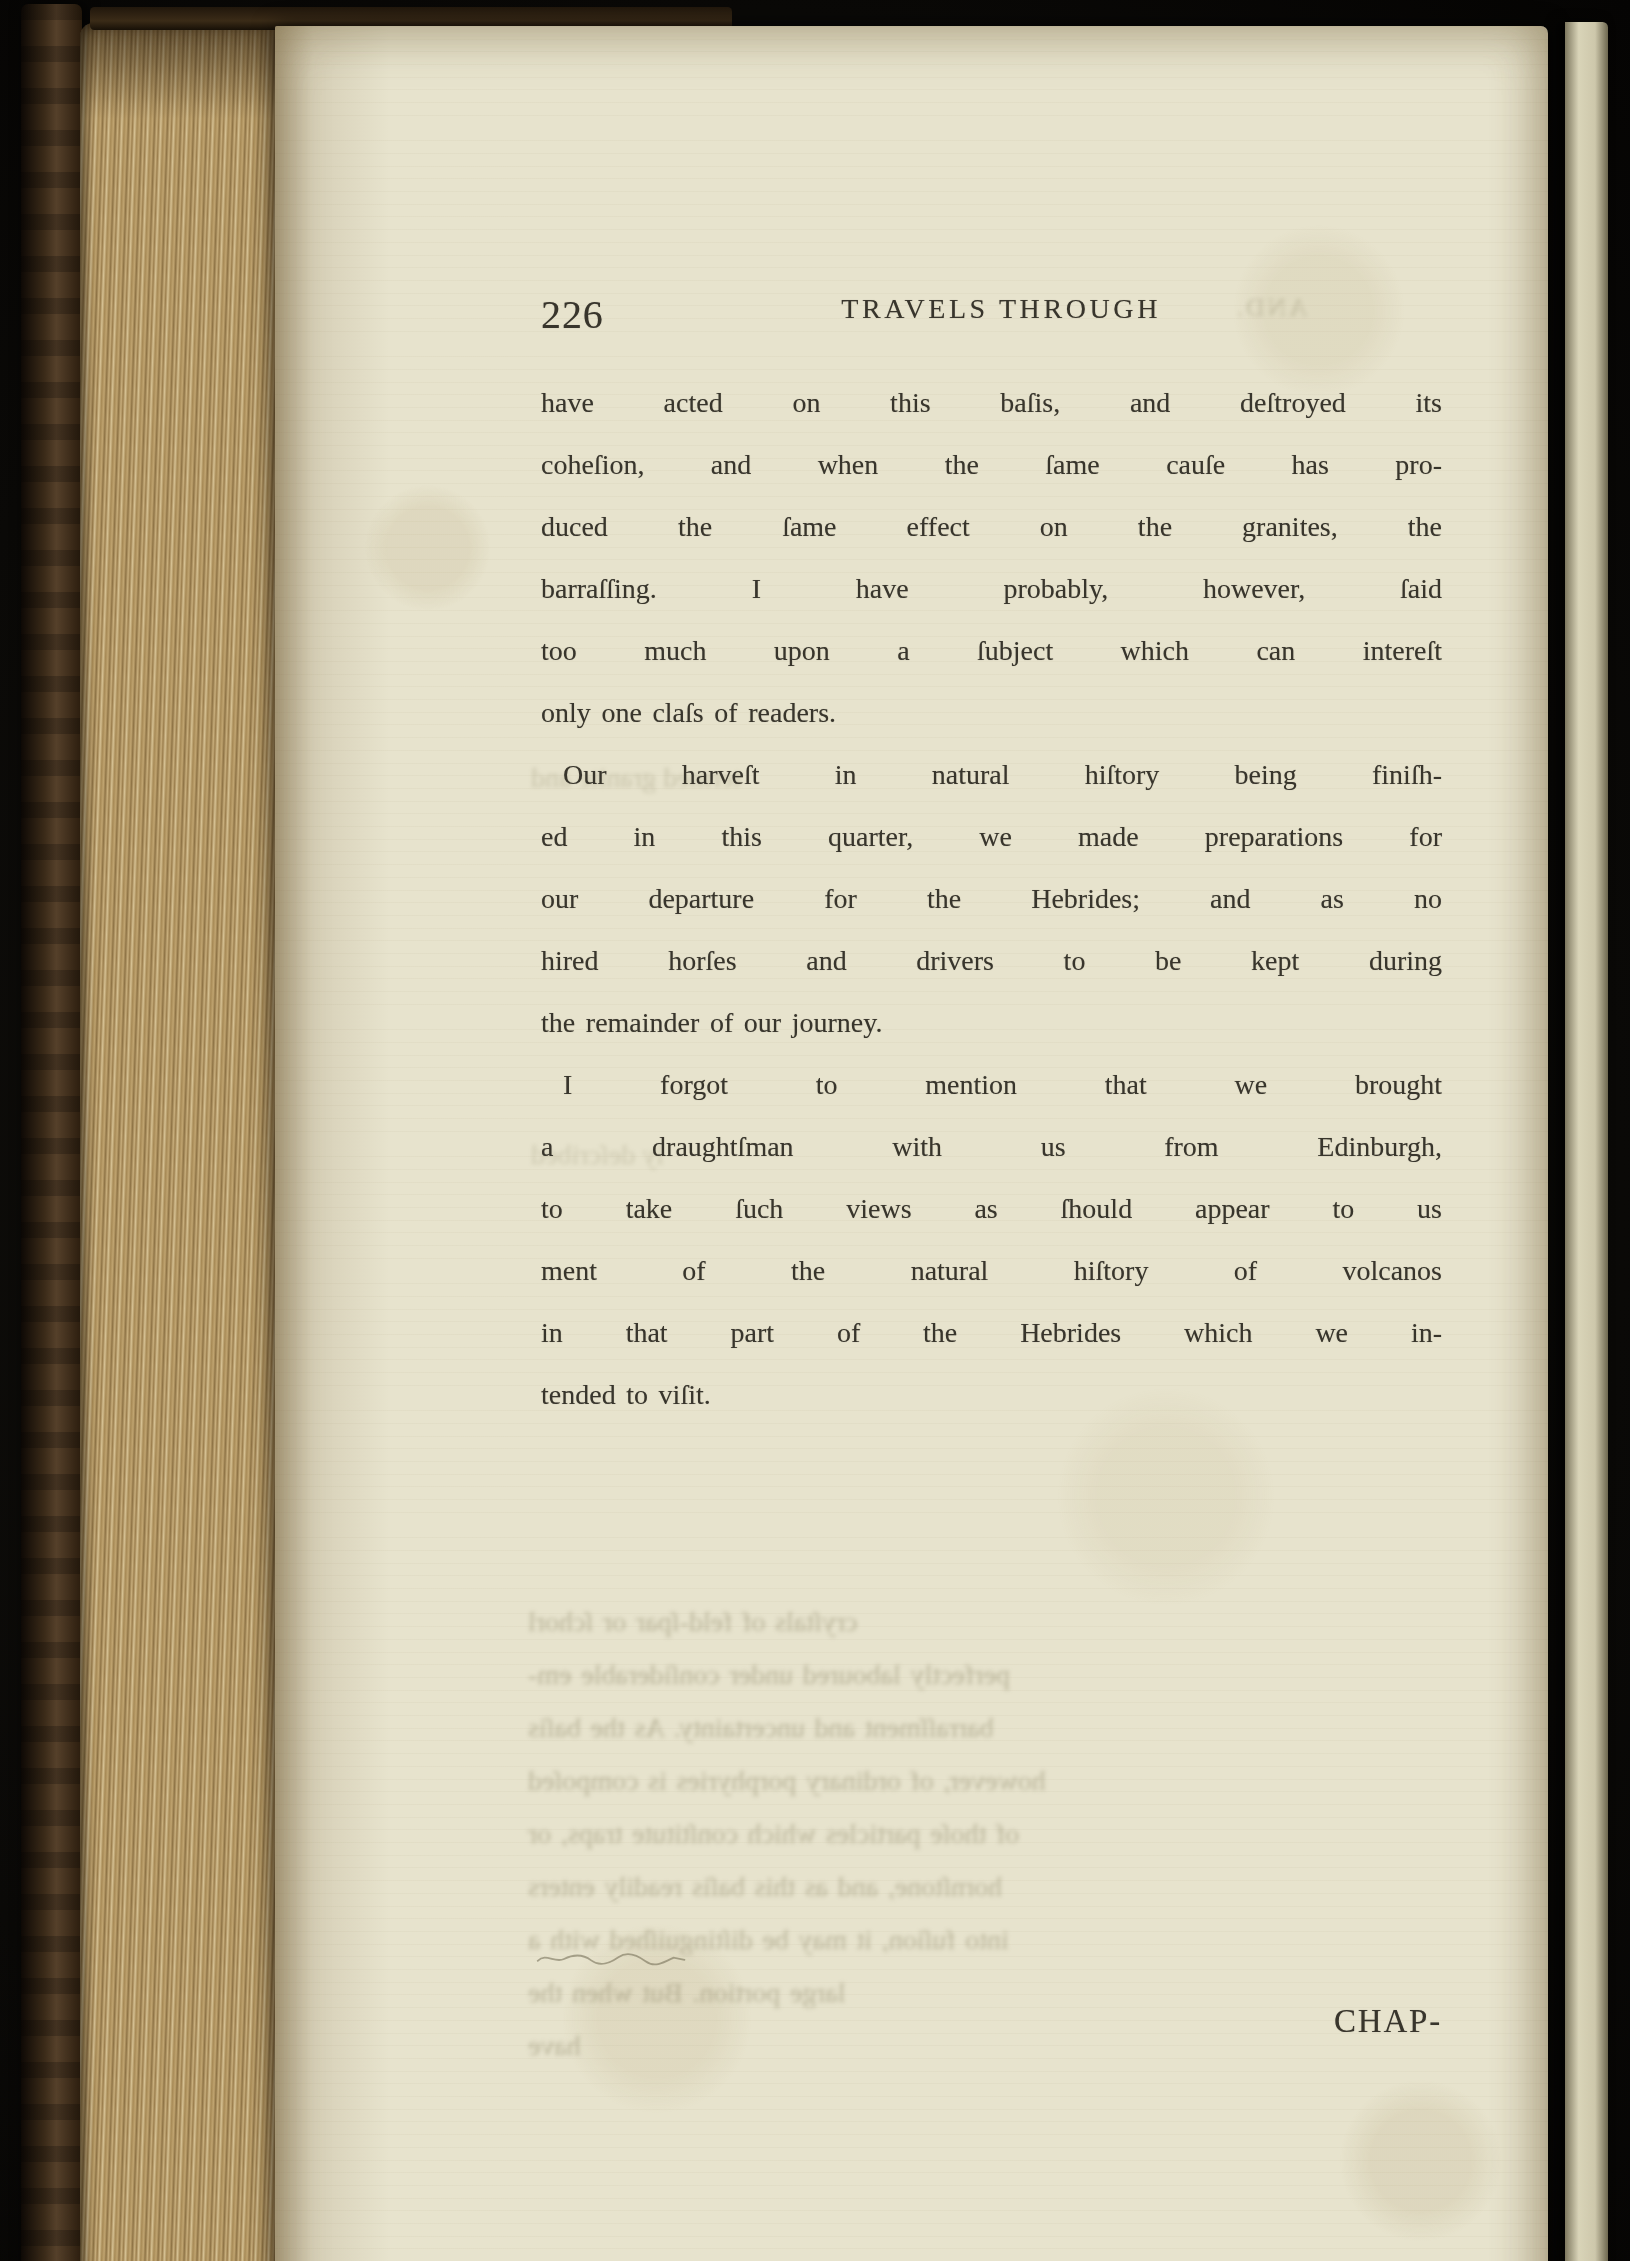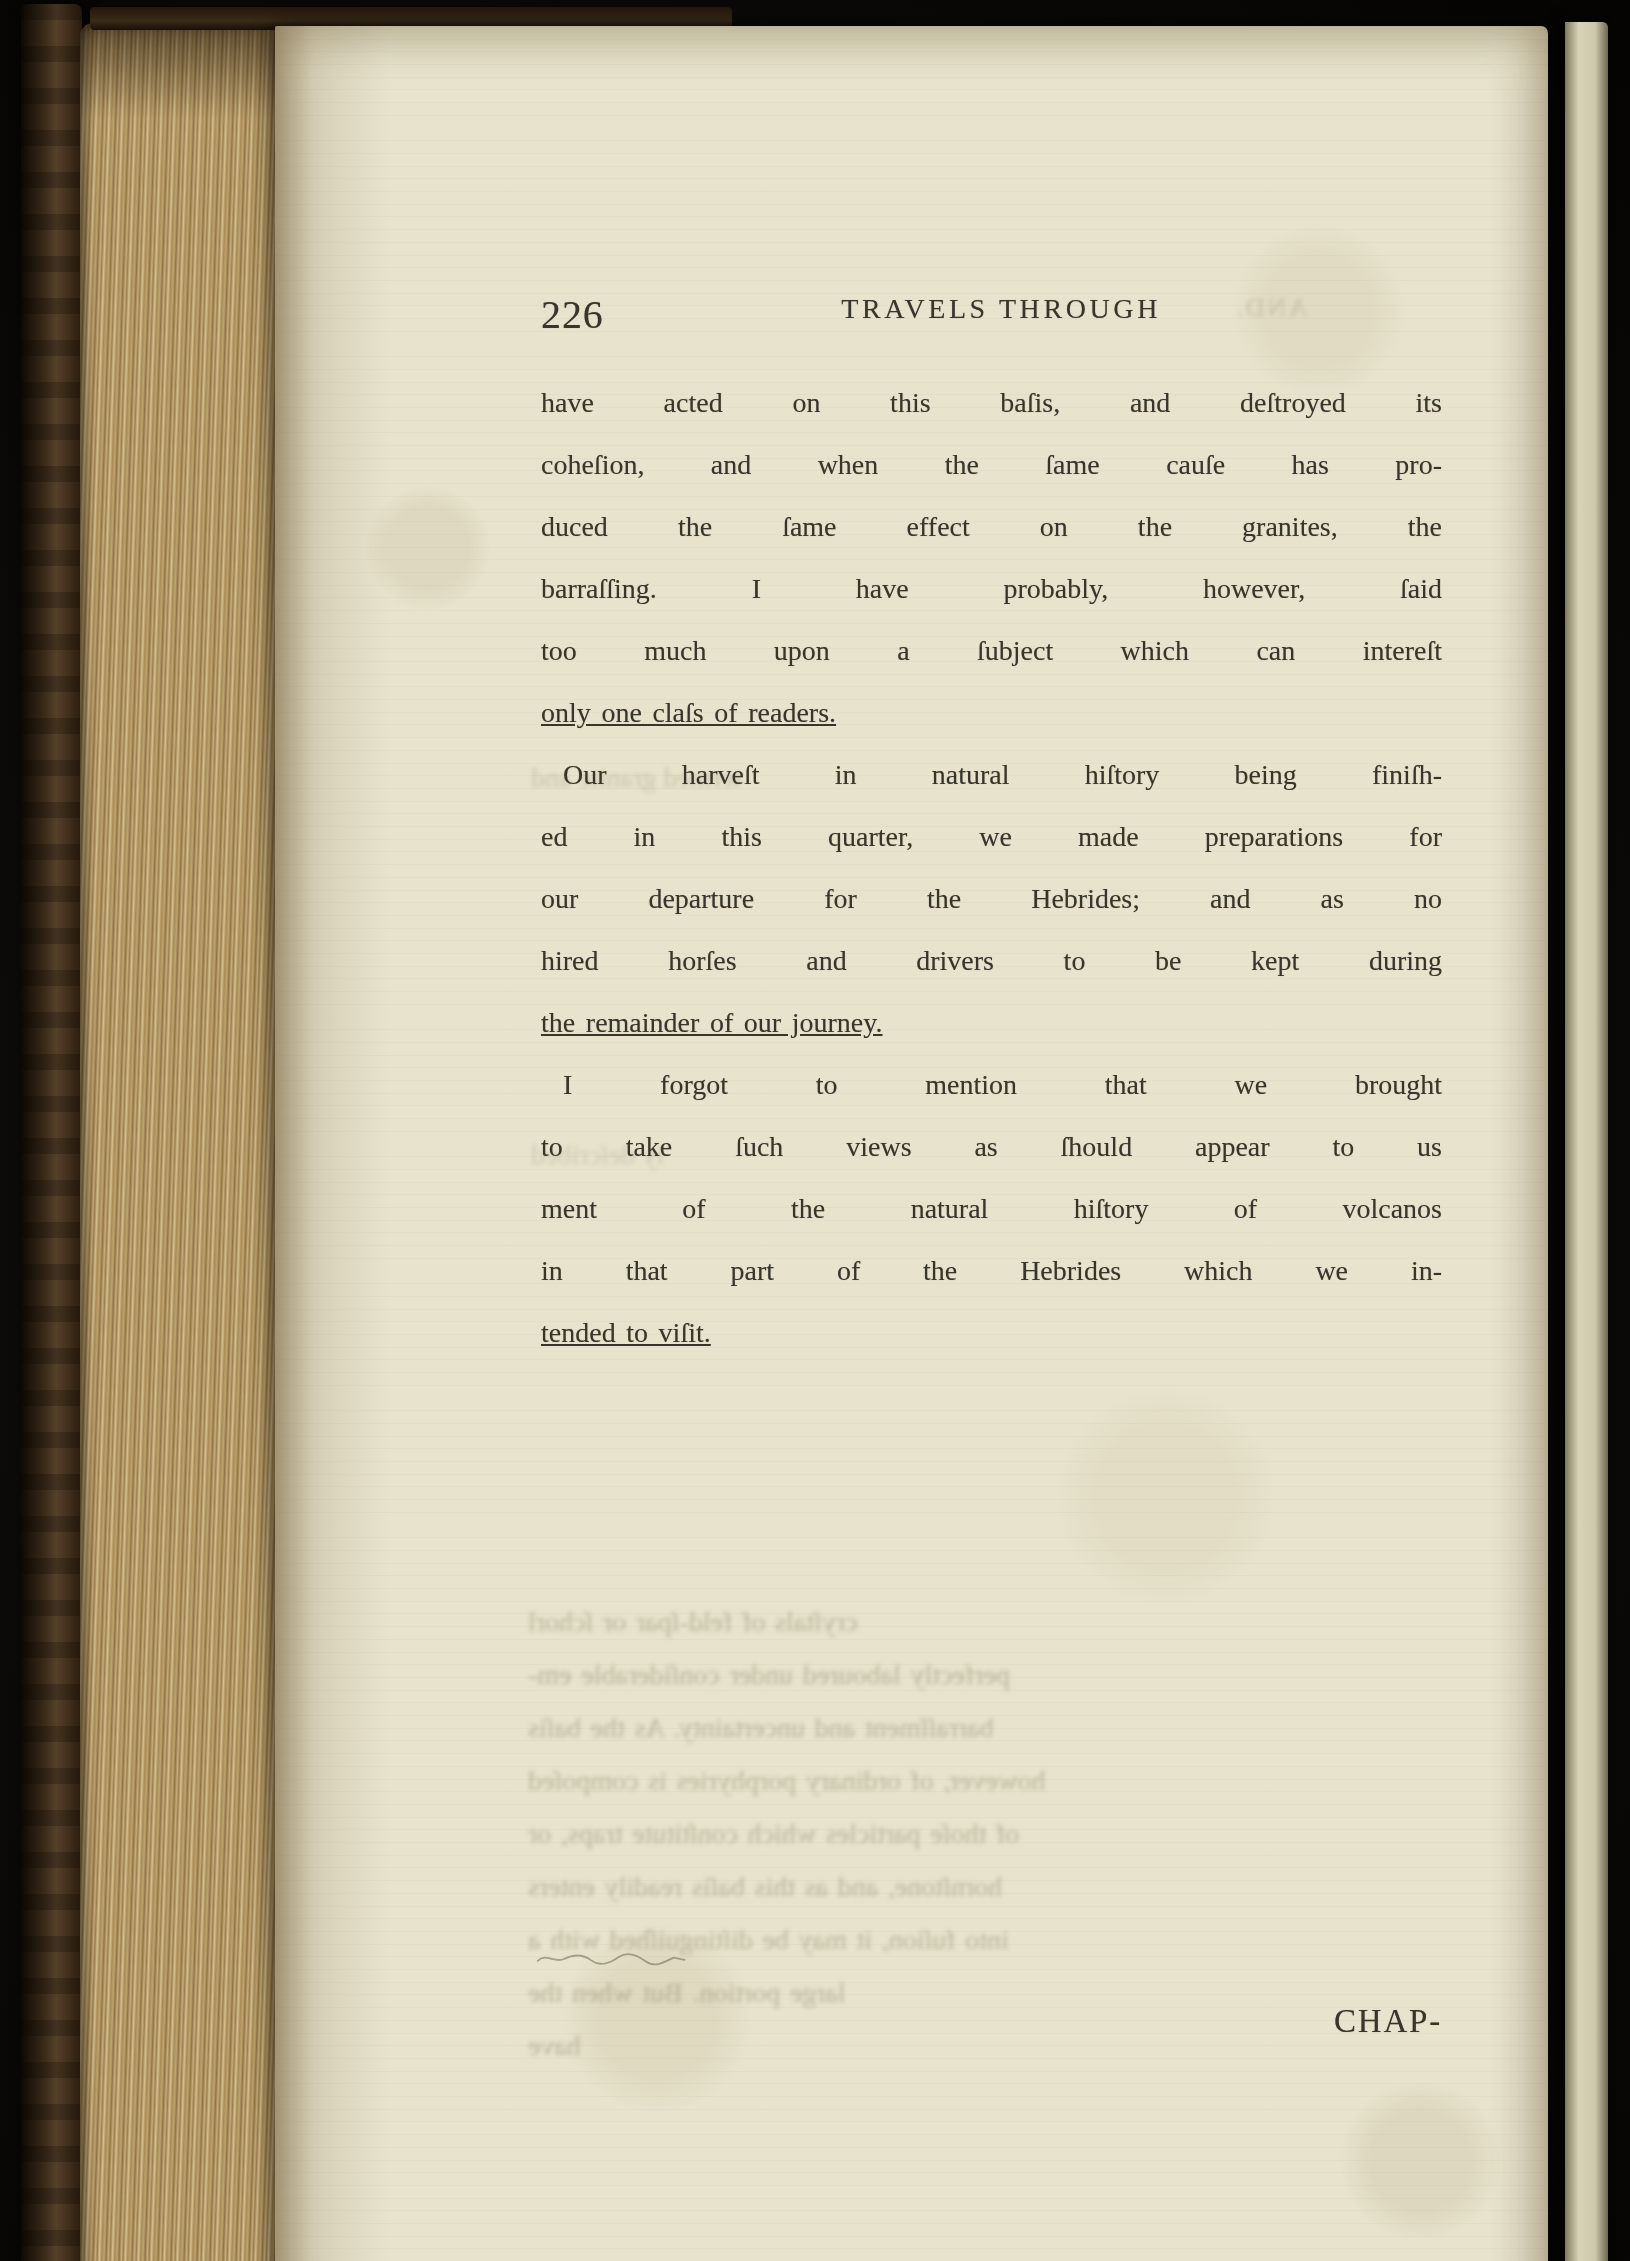--- a/index.html
+++ b/index.html
@@ -123,21 +123,21 @@
     color: #38352c;
     text-shadow: 0 0 0.9px rgba(56,53,44,0.32);
   }
   .para { margin: 0; }
   .para.indent .line:first-child { text-indent: 22px; }
   .line {
     text-align: justify;
     text-align-last: justify;
     white-space: normal;
   }
-  .line.last { text-align-last: left; text-decoration: underline; }
+  .line.last { text-align-last: left; }
 
   .catchword {
     position: absolute;
     right: 106px; top: 1977px;
     font-size: 33px;
     letter-spacing: 1.8px;
     color: #38352c;
     text-shadow: 0 0 0.9px rgba(56,53,44,0.35);
   }
 
@@ -226,20 +226,21 @@
         </div>
         <div class="para indent">
           <div class="line">Our harveſt in natural hiſtory being finiſh-</div>
           <div class="line">ed in this quarter, we made preparations for</div>
           <div class="line">our departure for the Hebrides; and as no</div>
           <div class="line">hired horſes and drivers to be kept during</div>
           <div class="line last">the remainder of our journey.</div>
         </div>
         <div class="para indent">
           <div class="line">I forgot to mention that we brought</div>
+          <div class="line">a draughtſman with us from Edinburgh,</div>
           <div class="line">to take ſuch views as ſhould appear to us</div>
           <div class="line">ment of the natural hiſtory of volcanos</div>
           <div class="line">in that part of the Hebrides which we in-</div>
           <div class="line last">tended to viſit.</div>
         </div>
       </div>
 
     <div class="ghost ghost-lower">
         <div class="ghost-line">cryſtals of feld-ſpar or ſchorl</div>
         <div class="ghost-line">perfectly laboured under conſiderable em-</div>

